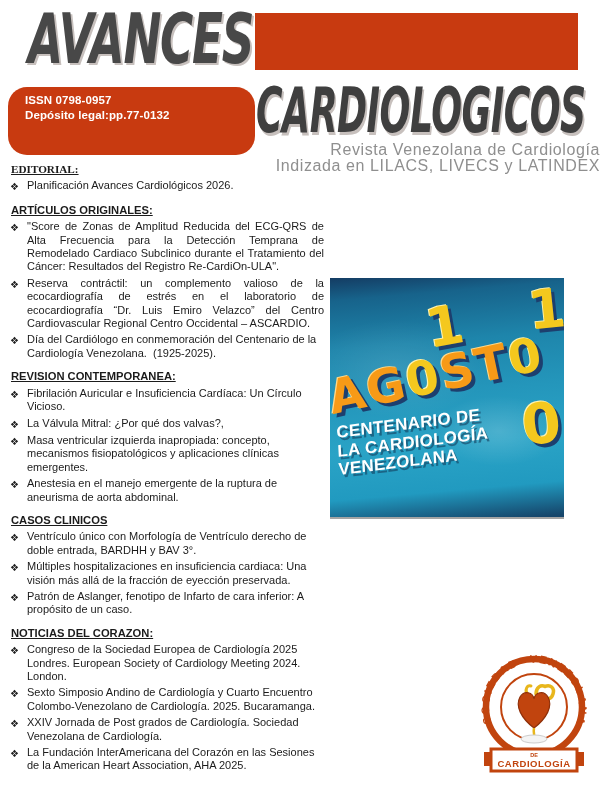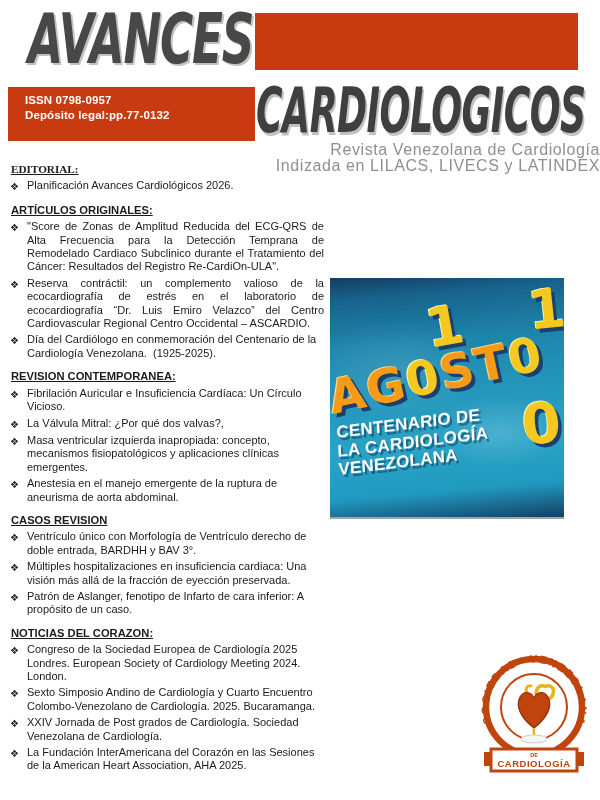--- a/index.html
+++ b/index.html
@@ -18,22 +18,23 @@
     color:#484848;
     transform:scale(0.63,0.96);transform-origin:left top;
     text-shadow:3px 3px 0 #c7c0bd;
     white-space:nowrap;
   }
   .red-top{
     position:absolute;left:255px;top:13px;width:323px;height:57px;
     background:var(--accent);
   }
   .red-band{
-    position:absolute;left:8px;top:87px;width:247px;height:54px;
+    position:absolute;left:8px;top:87px;width:247px;height:68px;
     background:var(--accent);
+    border-radius:19px;
   }
   .issn-block{
     position:absolute;left:17px;top:6px;
     color:#ffffff;font-weight:bold;font-size:11.5px;line-height:15px;
     letter-spacing:0.1px;
   }
   .cardiologicos{
     position:absolute;left:256px;top:80px;
     font-family:"DejaVu Sans", sans-serif;
     font-weight:bold;font-style:italic;
@@ -162,21 +163,21 @@
       <span class="itext">La Válvula Mitral: ¿Por qué dos valvas?,</span>
     </div>
     <div class="toc-item">
       <span class="bullet">❖</span>
       <span class="itext">Masa ventricular izquierda inapropiada: concepto, mecanismos fisiopatológicos y aplicaciones clínicas emergentes.</span>
     </div>
     <div class="toc-item">
       <span class="bullet">❖</span>
       <span class="itext">Anestesia en el manejo emergente de la ruptura de aneurisma de aorta abdominal.</span>
     </div>
-    <div class="sec-heading">CASOS REVISION</div>
+    <div class="sec-heading">CASOS CLINICOS</div>
     <div class="toc-item">
       <span class="bullet">❖</span>
       <span class="itext">Ventrículo único con Morfología de Ventrículo derecho de doble entrada, BARDHH y BAV 3°.</span>
     </div>
     <div class="toc-item">
       <span class="bullet">❖</span>
       <span class="itext">Múltiples hospitalizaciones en insuficiencia cardiaca: Una visión más allá de la fracción de eyección preservada.</span>
     </div>
     <div class="toc-item">
       <span class="bullet">❖</span>

